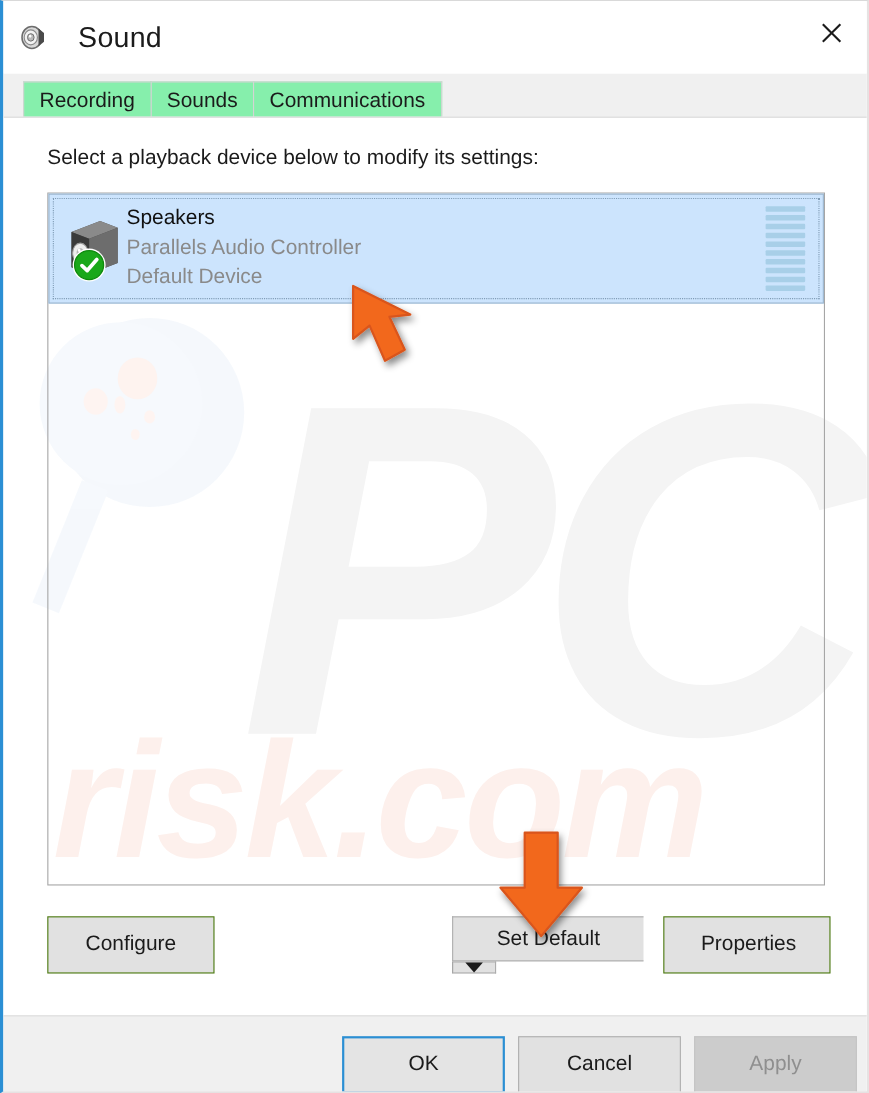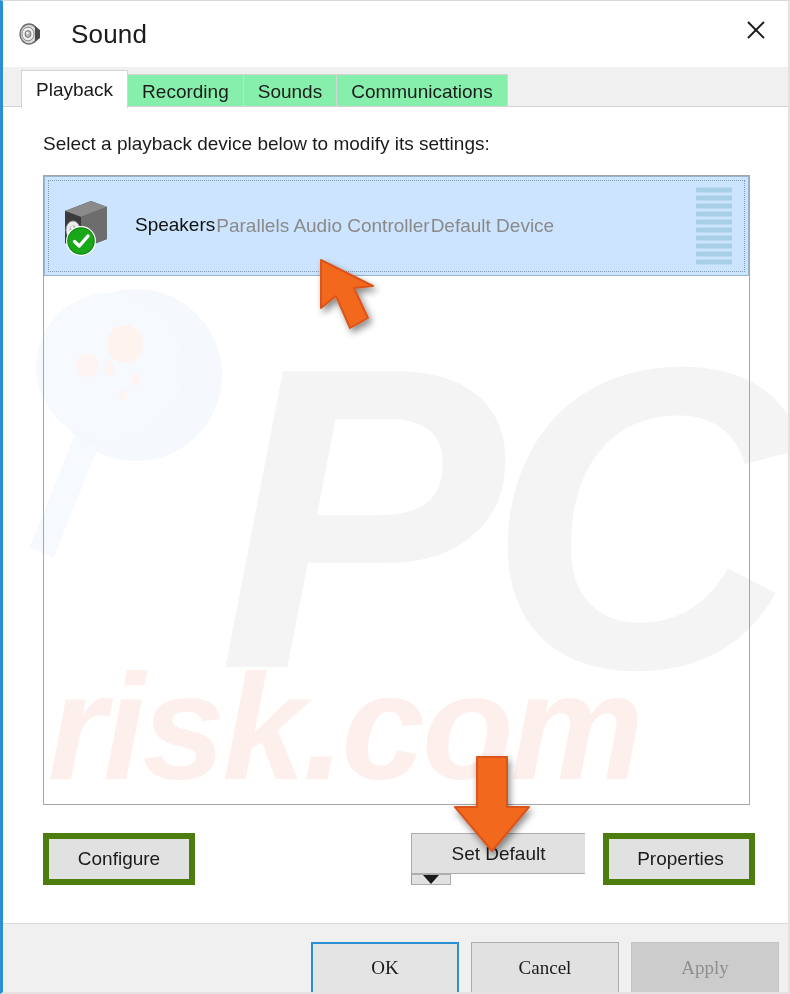--- a/index.html
+++ b/index.html
@@ -142,23 +142,23 @@
     border: 1px dotted #7f9bb5;
     pointer-events: none;
   }
   .device-icon {
     position: relative;
     width: 54px; height: 62px;
     margin-left: 16px;
     flex: 0 0 auto;
   }
   .device-text {
-    margin-left: 20px;
-    display: flex;
-    flex-direction: row;
+    margin-left: 0;
+    display: flex;
+    flex-direction: column;
     justify-content: center;
     gap: 1px;
   }
   .device-name {
     font-size: 19px;
     color: #111111;
     line-height: 1.3;
   }
   .device-sub {
     font-size: 19px;
@@ -183,21 +183,21 @@
 
   
   .action-row {
     position: relative;
     margin-top: 28px;
     height: 52px;
   }
   .btn {
     height: 52px;
     background: #e1e1e1;
-    border: 6px solid #4d7c0f;
+    border: 1px solid #4d7c0f;
     font-size: 19px;
     color: #1b1b1b;
     font-family: "Liberation Sans", sans-serif;
     display: inline-flex;
     align-items: center;
     justify-content: center;
     cursor: default;
     padding: 0 10px;
   }
   .btn-configure {
@@ -249,21 +249,21 @@
   }
   .footer-btn {
     position: absolute;
     top: 18px;
     height: 52px;
     width: 148px;
     background: #e1e1e1;
     border: 1px solid #adadad;
     font-size: 19px;
     color: #1b1b1b;
-    font-family: Liberation Serif, serif;
+    font-family: Liberation Sans, sans-serif;
     display: flex; align-items: center; justify-content: center;
     cursor: default;
   }
   .footer-btn.ok {
     left: 308px;
     border: 2px solid #2b8fd4;
     background: #e4e4e4;
   }
   .footer-btn.cancel { left: 468px; }
   .footer-btn.apply {
@@ -301,23 +301,20 @@
     <div class="close-btn">
       <svg width="26" height="26" viewBox="0 0 26 26">
         <line x1="5" y1="5" x2="21" y2="21" stroke="#1b1b1b" stroke-width="1.9"></line>
         <line x1="21" y1="5" x2="5" y2="21" stroke="#1b1b1b" stroke-width="1.9"></line>
       </svg>
     </div>
   </div>
 
   <div class="tabstrip-area">
     <div class="tabstrip">
-      <div class="tab active">
-        <span>Playback</span>
-      </div>
       <div class="tab">
         <span>Recording</span>
       </div>
       <div class="tab">
         <span>Sounds</span>
       </div>
       <div class="tab">
         <span>Communications</span>
       </div>
     </div>

